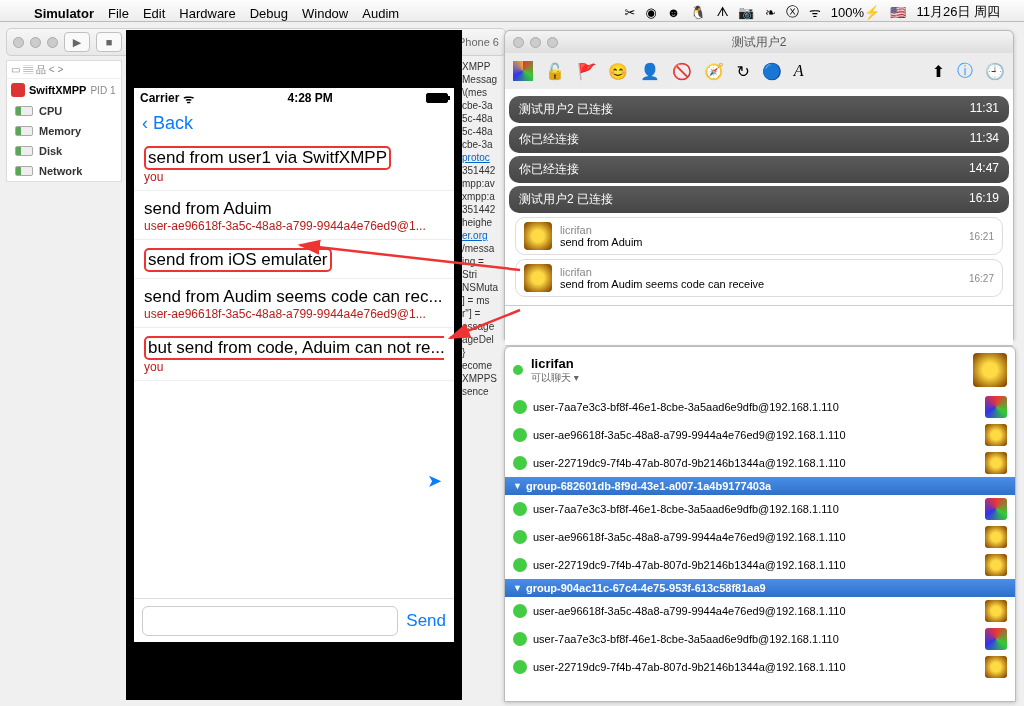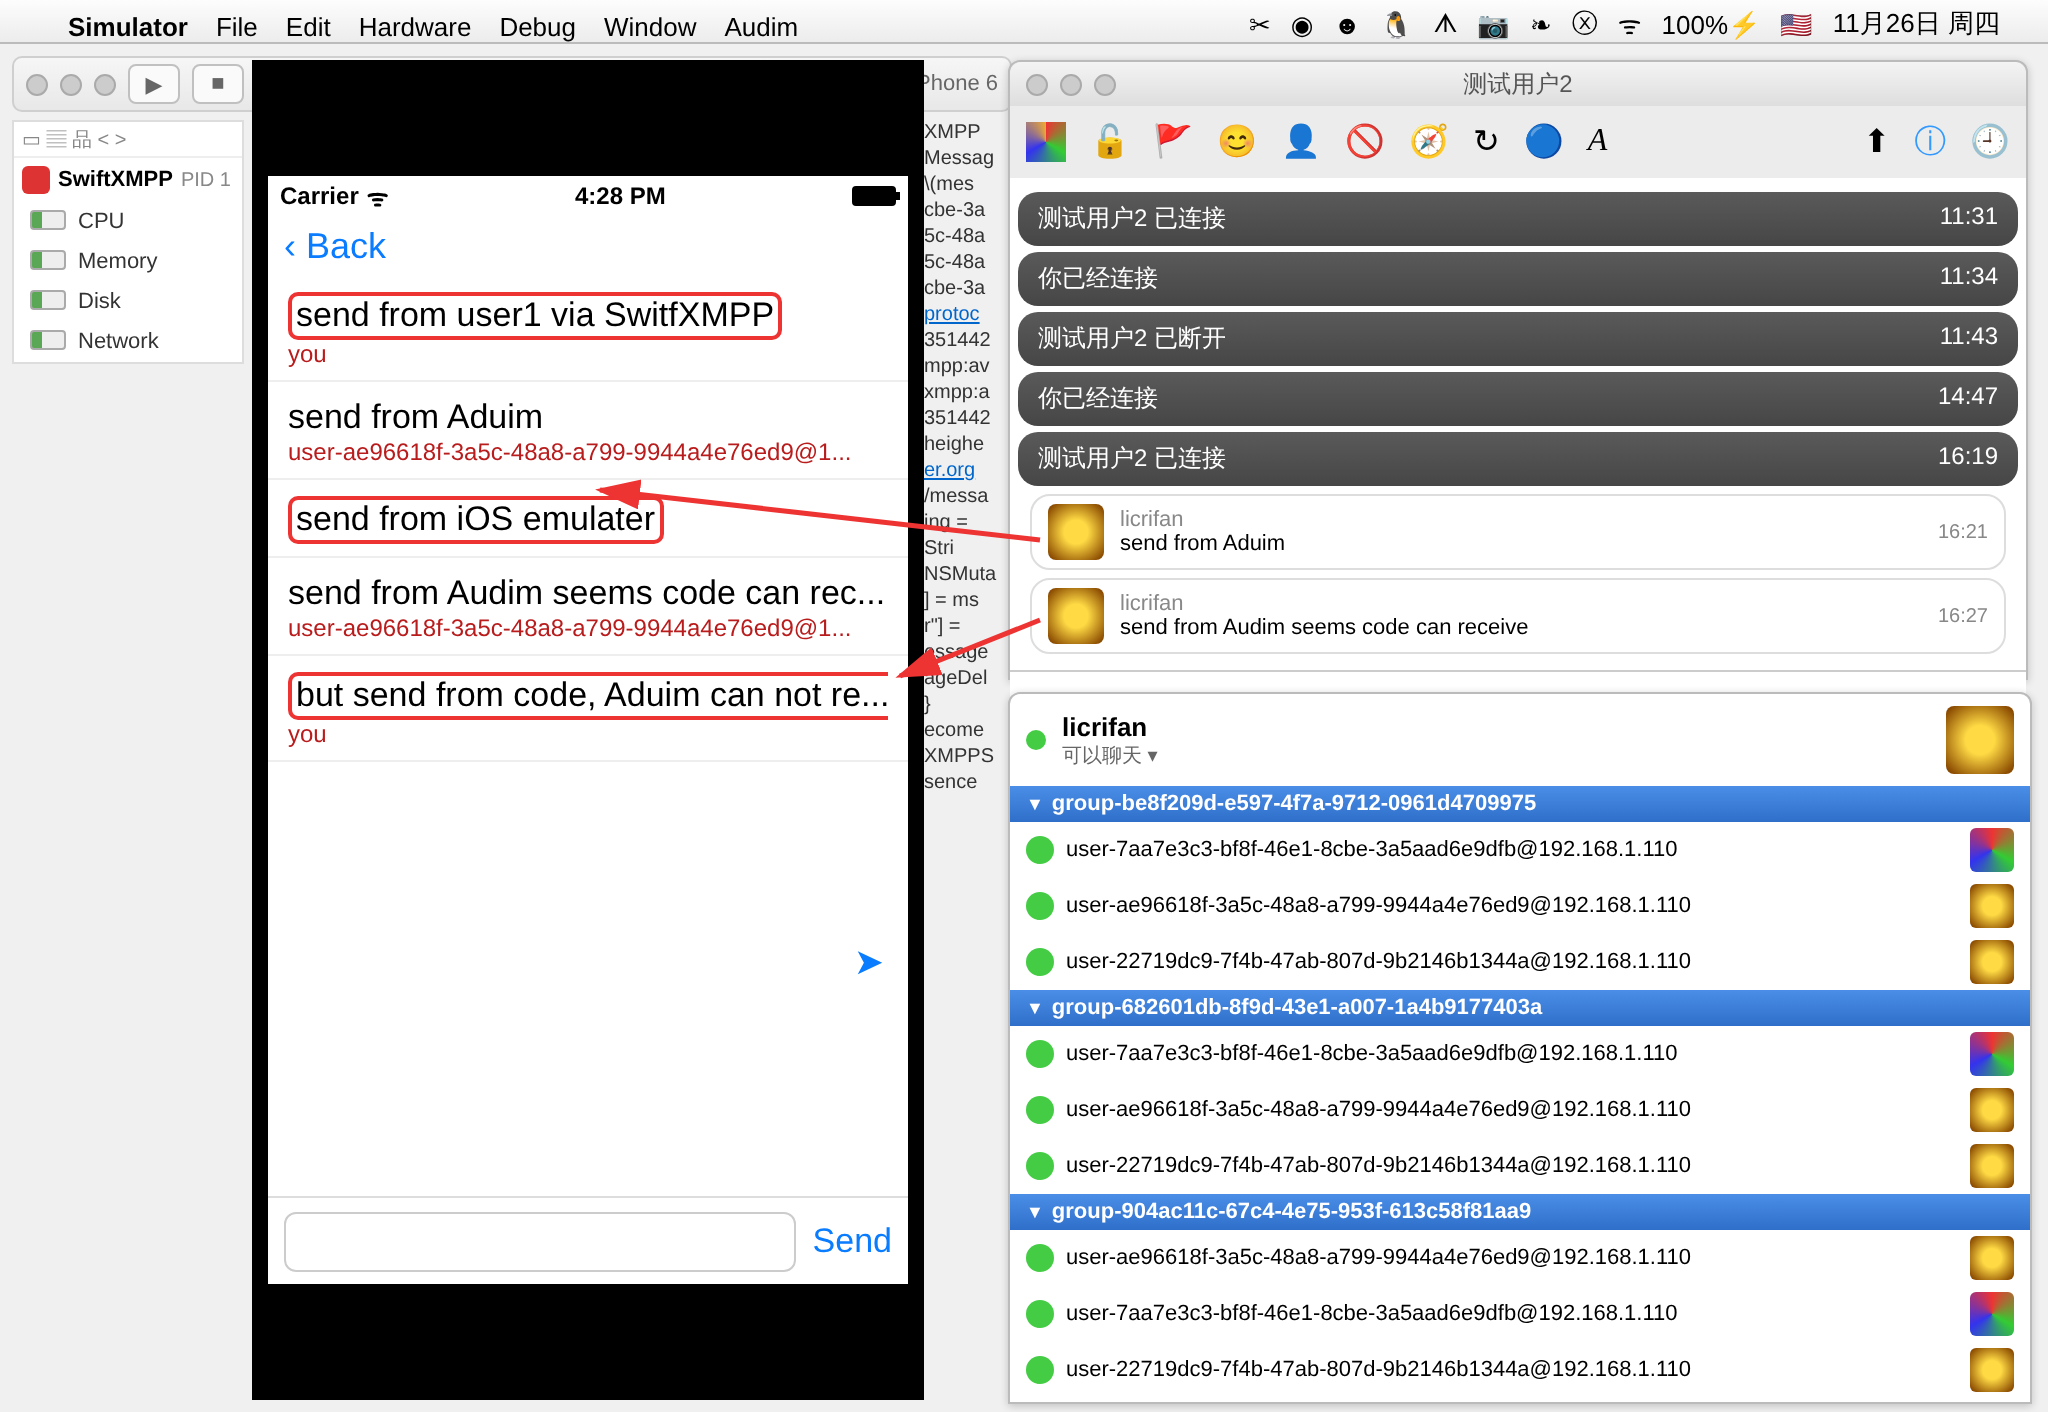--- a/index.html
+++ b/index.html
@@ -17,21 +17,21 @@
 .xcode-toolbar { position: absolute; left: 6px; top: 28px; width: 500px; height: 28px; background: linear-gradient(#f6f6f6,#e8e8e8); border: 1px solid #cfcfcf; border-radius: 5px; display: flex; align-items: center; padding: 0 6px; gap: 6px; }
 .tb-btn { width: 26px; height: 20px; border: 1px solid #c0c0c0; border-radius: 4px; background: #fafafa; display: flex; align-items: center; justify-content: center; font-size: 11px; color: #666; }
 .sim-title { font-size: 12px; color: #333; margin-left: 10px; }
 
 
 .navigator { position: absolute; left: 6px; top: 60px; width: 116px; background: #fff; border: 1px solid #ddd; }
 .nav-icons { height: 18px; border-bottom: 1px solid #eee; display: flex; align-items: center; gap: 6px; padding: 0 4px; color: #888; font-size: 10px; }
 .nav-title { display: flex; align-items: center; gap: 4px; padding: 4px 4px; font-size: 11px; font-weight: 600; }
 .nav-title .badge { width: 14px; height: 14px; background: #d33; border-radius: 3px; }
 .nav-pid { font-weight: 400; color: #888; font-size: 10px; }
-.nav-row { display: flex; align-items: flex-start; gap: 6px; padding: 4px 8px; font-size: 11px; color: #333; }
+.nav-row { display: flex; align-items: center; gap: 6px; padding: 4px 8px; font-size: 11px; color: #333; font-weight: bold; }
 .meter { width: 18px; height: 10px; border: 1px solid #aaa; border-radius: 2px; background: linear-gradient(90deg,#5aa755 30%,#eee 30%); }
 
 
 .simulator { position: absolute; left: 126px; top: 30px; width: 336px; height: 670px; background: #000; }
 .sim-screen { position: absolute; left: 8px; top: 58px; right: 8px; bottom: 58px; background: #fff; display: flex; flex-direction: column; }
 .status-bar { height: 20px; display: flex; align-items: center; justify-content: space-between; padding: 0 6px; font-size: 12px; font-weight: 600; }
 .status-bar .carrier { display: flex; align-items: center; gap: 4px; }
 .battery { width: 22px; height: 10px; border: 1px solid #000; border-radius: 2px; background: #000; position: relative; }
 .battery::after { content: ''; position: absolute; right: -3px; top: 2px; width: 2px; height: 4px; background: #000; }
 .nav-bar { height: 30px; display: flex; align-items: center; padding: 0 8px; }
@@ -250,24 +250,20 @@
   <div class="adium-body" id="adiumbody">
       <div class="dark-row">
         <span>测试用户2 已连接</span>
         <span>11:31</span>
       </div>
       <div class="dark-row">
         <span>你已经连接</span>
         <span>11:34</span>
       </div>
       <div class="dark-row">
-        <span>测试用户2 已断开</span>
-        <span>11:43</span>
-      </div>
-      <div class="dark-row">
         <span>你已经连接</span>
         <span>14:47</span>
       </div>
       <div class="dark-row">
         <span>测试用户2 已连接</span>
         <span>16:19</span>
       </div>
       <div class="chat-bubble">
         <div class="avatar"></div>
         <div class="bubble-text">
@@ -295,21 +291,20 @@
 <div class="adium2">
   <div class="contact-head">
     <span class="green-dot"></span>
     <div>
       <div class="contact-name">licrifan</div>
       <div class="contact-status"><span>可以聊天</span> ▾</div>
     </div>
     <div class="ava"></div>
   </div>
   <div id="contactlist">
-      <div class="group-row">group-be8f209d-e597-4f7a-9712-0961d4709975</div>
       <div class="user-row">
         <span class="bubble-ico"></span>
         <span>user-7aa7e3c3-bf8f-46e1-8cbe-3a5aad6e9dfb@192.168.1.110</span>
         <span class="uava v"></span>
       </div>
       <div class="user-row">
         <span class="bubble-ico"></span>
         <span>user-ae96618f-3a5c-48a8-a799-9944a4e76ed9@192.168.1.110</span>
         <span class="uava "></span>
       </div>

